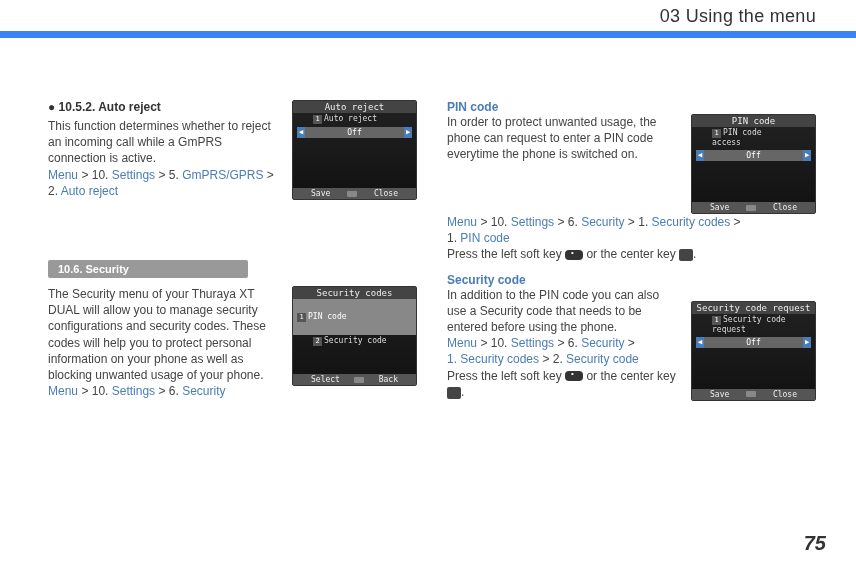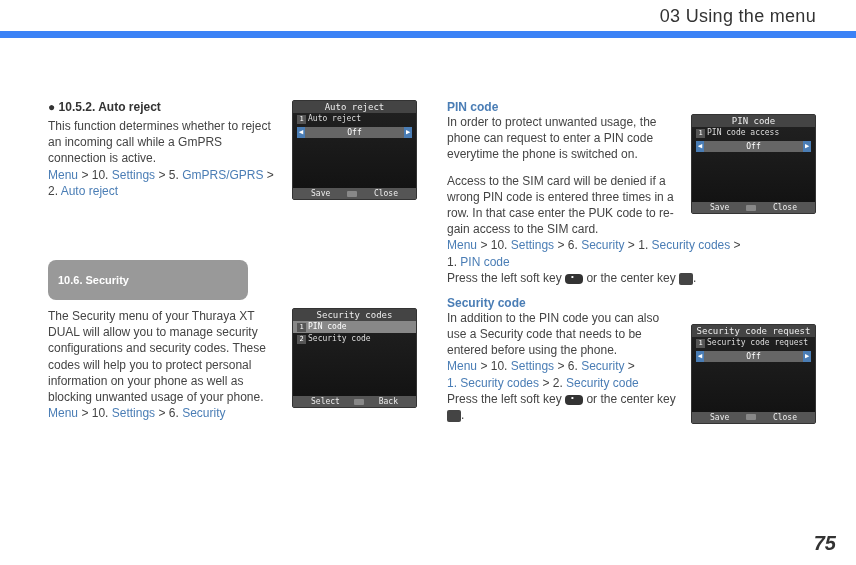--- a/index.html
+++ b/index.html
@@ -38,21 +38,21 @@
     font-size: 10px;
     display: flex;
     align-items: center;
     justify-content: center;
     color: #bbb;
     margin-left: 20px;
   }
   .tab.active { background: #0f766e; color: #fff; }
   .page-num {
     position: absolute;
-    right: 20px;
+    right: 30px;
     bottom: 10px;
     font-size: 20px;
     font-weight: 700;
     font-style: italic;
   }
   .columns {
     position: absolute;
     top: 80px;
     left: 48px;
     right: 40px;
@@ -71,22 +71,22 @@
     line-height: 1.35;
     color: #444;
   }
   .blue { color: #4a7db5; }
   .bold-blue { color: #4a7db5; font-weight: 700; }
   .section-bar {
     background: #999;
     color: #fff;
     font-size: 11px;
     font-weight: 700;
-    padding: 14px 10px;
-    border-radius: 8px;
+    padding: 3px 10px;
+    border-radius: 2px;
     display: inline-block;
     width: 200px;
     margin-top: 60px;
     margin-bottom: 8px;
   }
   .float-phone {
     width: 125px;
     height: 100px;
     background: linear-gradient(#222,#111);
     border: 1px solid #333;
@@ -97,21 +97,21 @@
     font-size: 8px;
   }
   .ph-title {
     text-align: center;
     background: #444;
     color: #eee;
     font-size: 9px;
     padding: 1px 0;
   }
   .ph-row {
-    padding: 1px 4px;
+    padding: 1px 20px;
     font-size: 8px;
     color: #ddd;
   }
   .ph-row .num {
     display: inline-block;
     width: 9px;
     height: 9px;
     background: #555;
     color: #fff;
     text-align: center;
@@ -153,21 +153,21 @@
   }
   .ph-center-icon {
     width: 10px; height: 6px;
     background: #888;
     border-radius: 1px;
     align-self: center;
   }
   .ph-sel-row {
     background: #888;
     color: #fff;
-    padding: 1px 4px;
+    padding: 13px 4px;
   }
   .key-icon {
     display: inline-block;
     vertical-align: middle;
     width: 18px;
     height: 10px;
     background: #333;
     border-radius: 4px;
     position: relative;
   }
@@ -260,21 +260,20 @@
       </div>
     </div>
   </div>
 
   <div class="col">
 
     <div class="row-flex">
       <div class="text">
         <div class="bold-blue">PIN code</div>
         <div class="body">In order to protect unwanted usage, the phone can request to enter a PIN code everytime the phone is switched on.</div>
-        <div class="body mt">Access to the SIM card will be denied if a wrong PIN code is entered three times in a row. In that case enter the PUK code to re-gain access to the SIM card.</div>
       </div>
       <div class="float-phone" style="margin-top:14px;">
         <div class="ph-title">PIN code</div>
         <div class="ph-row"><span class="num">1</span><span>PIN code access</span></div>
         <div class="ph-selbar"><span class="arrow-l">◀</span><span>Off</span><span class="arrow-r">▶</span></div>
         <div class="ph-footer">
           <span>Save</span>
           <span class="ph-center-icon"></span>
           <span>Close</span>
         </div>

